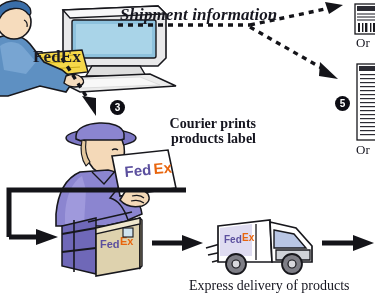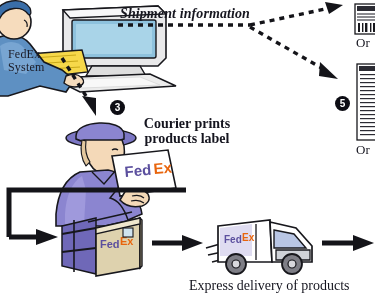--- a/index.html
+++ b/index.html
@@ -8,31 +8,31 @@
     background:#ffffff;
     font-family:"Liberation Serif", serif;
     overflow:hidden;
     position:relative;
   }
   #stage{position:absolute;left:0;top:0;width:375px;height:302px;}
   .abs{position:absolute;}
   .txt{color:#1b1b26;line-height:1.08;}
   .lbl-system{
     left:8px;top:48px;width:98px;
-    font-size:12px;letter-spacing:.2px;
+    text-align:center;font-size:17px;letter-spacing:.2px;font-weight:bold;
   }
   .lbl-courier{
-    left:128px;top:116px;width:118px;
-    text-align:center;font-size:14px;font-weight:bold;
+    left:138px;top:116px;width:118px;
+    text-align:right;font-size:14px;font-weight:bold;
     color:#15151f;
     font-family:Liberation Serif, serif;
   }
   .lbl-shipinfo{
     left:120px;top:6px;
-    font-size:14px;font-style:italic;font-weight:bold;
+    font-size:17px;font-style:italic;font-weight:bold;
     color:#171720;letter-spacing:.1px;
   }
   .lbl-express{
     left:189px;top:278px;
     font-size:14px;color:#15151f;white-space:nowrap;font-family:Liberation Serif, serif;
   }
   .lbl-or-top{
     left:356px;top:36px;font-size:13px;color:#15151f;white-space:nowrap;
   }
   .lbl-or-bottom{
@@ -227,21 +227,20 @@
     </g>
 
     <g>
       <path d="M322 243 L356 243" stroke="#141419" stroke-width="5"></path>
       <path d="M374 243 L353 235 L353 251 Z" fill="#141419"></path>
     </g>
   </svg>
 
   <div class="abs txt lbl-system">
     <div>FedEx</div>
-    <div>System</div>
   </div>
 
   <div class="abs txt lbl-shipinfo">Shipment information</div>
 
   <div class="abs step step-3">3</div>
 
   <div class="abs step step-5">5</div>
 
   <div class="abs txt lbl-courier">
     <div>Courier prints</div>

